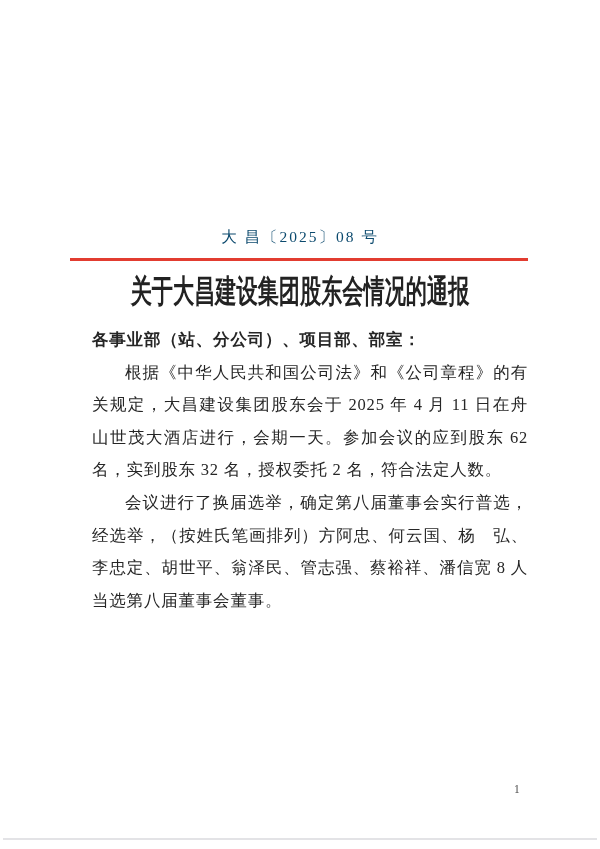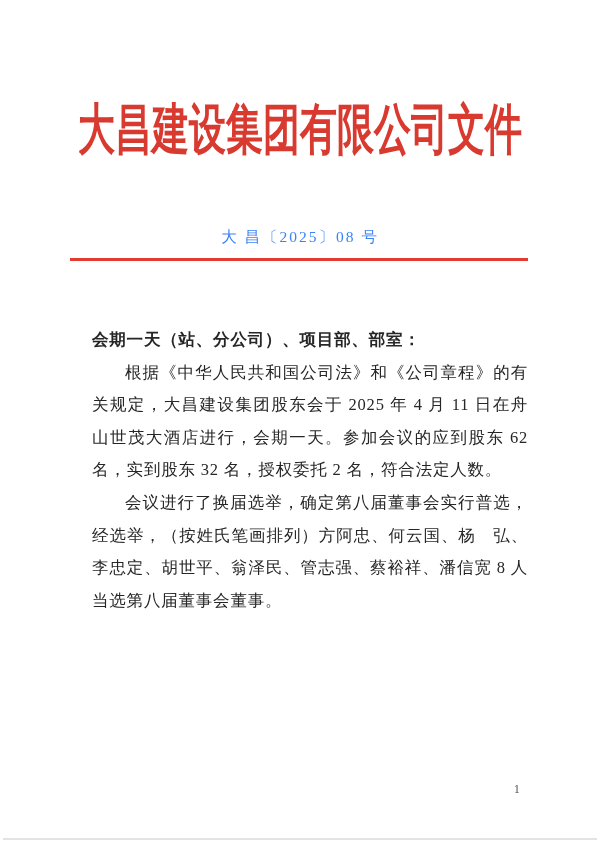--- a/index.html
+++ b/index.html
@@ -28,21 +28,21 @@
     font-size:50px;font-weight:700;
     color:var(--red-letterhead);
     transform:scale(0.74,1.1);
     transform-origin:center center;
     letter-spacing:0;
   }
   
   .doc-number{
     position:absolute;top:227px;left:0;width:600px;
     text-align:center;
-    font-size:15.5px;letter-spacing:2px;color:#3b82f6;
+    font-size:15.5px;letter-spacing:2px;color:#0c4a6e;
   }
   
   .red-rule{
     position:absolute;top:258px;left:70px;
     width:458px;height:3px;
     background:var(--red-rule);
   }
   
   .doc-title{
     position:absolute;top:272px;left:0;width:600px;
@@ -75,31 +75,31 @@
   .scan-edge{
     position:absolute;top:838px;left:3px;width:594px;height:2px;
     background:#e3e3e6;
   }
 </style>
 </head>
 <body>
 
 <div class="page">
 
-  <div class="letterhead">
-    <span class="inner">大昌建设集团有限公司文件</span>
-  </div>
 
   <div class="doc-number">大 昌〔2025〕08 号</div>
 
   <div class="red-rule"></div>
 
+  <div class="doc-title">
+    <span class="inner">关于大昌建设集团股东会情况的通报</span>
+  </div>
 
   <div class="body">
-    <p class="addressee">会期一天（站、分公司）、项目部、部室：</p>
+    <p class="addressee">各事业部（站、分公司）、项目部、部室：</p>
     <p class="para">根据《中华人民共和国公司法》和《公司章程》的有关规定，大昌建设集团股东会于 2025 年 4 月 11 日在舟山世茂大酒店进行，会期一天。参加会议的应到股东 62 名，实到股东 32 名，授权委托 2 名，符合法定人数。</p>
     <p class="para">会议进行了换届选举，确定第八届董事会实行普选，经选举，（按姓氏笔画排列）方阿忠、何云国、杨　弘、李忠定、胡世平、翁泽民、管志强、蔡裕祥、潘信宽 8 人当选第八届董事会董事。</p>
   </div>
 
   <div class="page-number">1</div>
 
   <div class="scan-edge"></div>
 
 </div>
 

